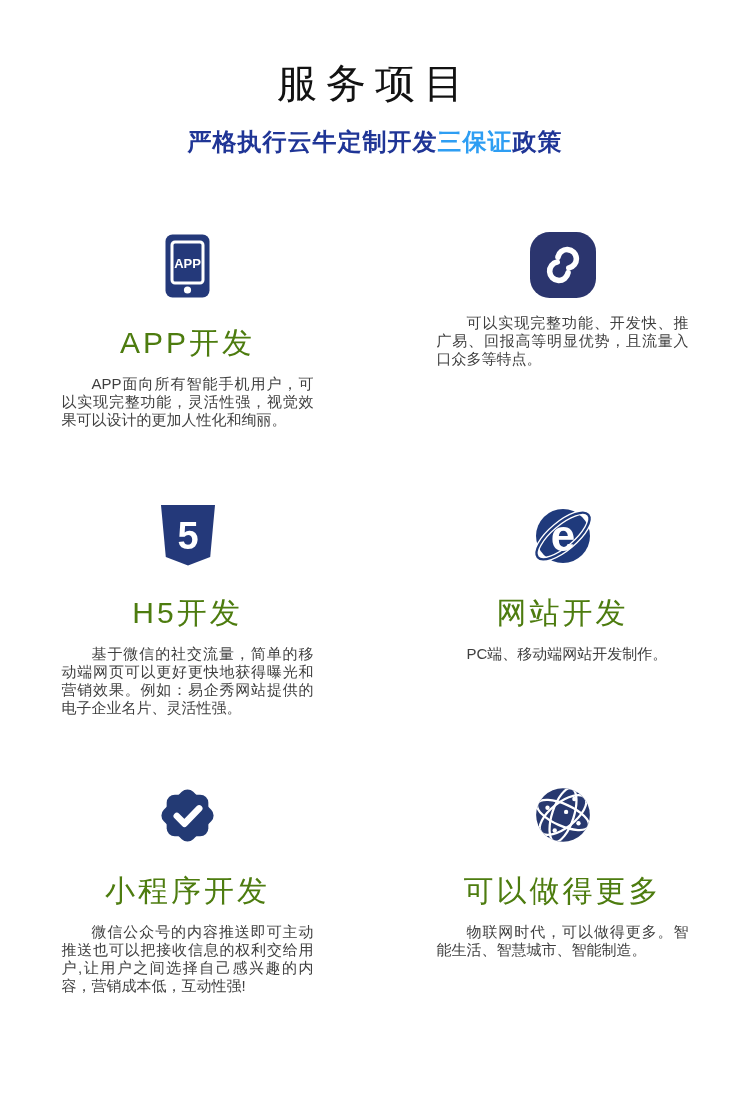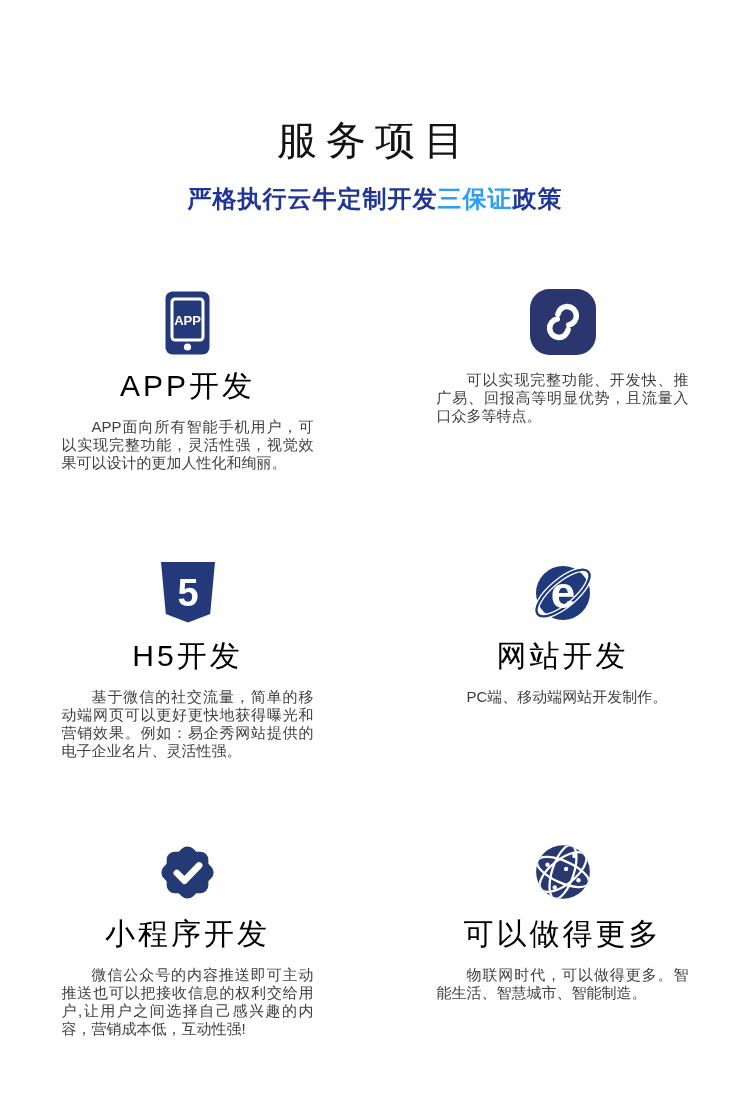--- a/index.html
+++ b/index.html
@@ -7,21 +7,21 @@
   body {
     width: 750px;
     height: 1097px;
     margin: 0 auto;
     overflow: hidden;
     font-family: "Liberation Sans", "DejaVu Sans", sans-serif;
   }
   .page { width: 750px; height: 1097px; background: #ffffff; }
 
   .page-title {
-    padding-top: 116px;
+    padding-top: 59px;
     text-align: center;
     font-size: 40px;
     line-height: 1.2;
     font-weight: 500;
     color: #121212;
     letter-spacing: 9px;
   }
   .page-subtitle {
     margin-top: 22px;
     text-align: center;
@@ -44,24 +44,24 @@
     flex-direction: column;
     align-items: center;
   }
   .icon-box {
     height: 76px;
     display: flex;
     align-items: flex-end;
     justify-content: center;
   }
   .service-title {
-    margin-top: 14px;
+    margin-top: 28px;
     font-size: 30px;
     line-height: 1.1;
-    color: #000000;
+    color: #4d7c0f;
     letter-spacing: 3px;
     text-align: center;
   }
   .service-desc {
     margin-top: 16px;
     width: 252px;
     font-size: 15px;
     line-height: 18px;
     color: #3f3f3f;
     text-align: justify;

